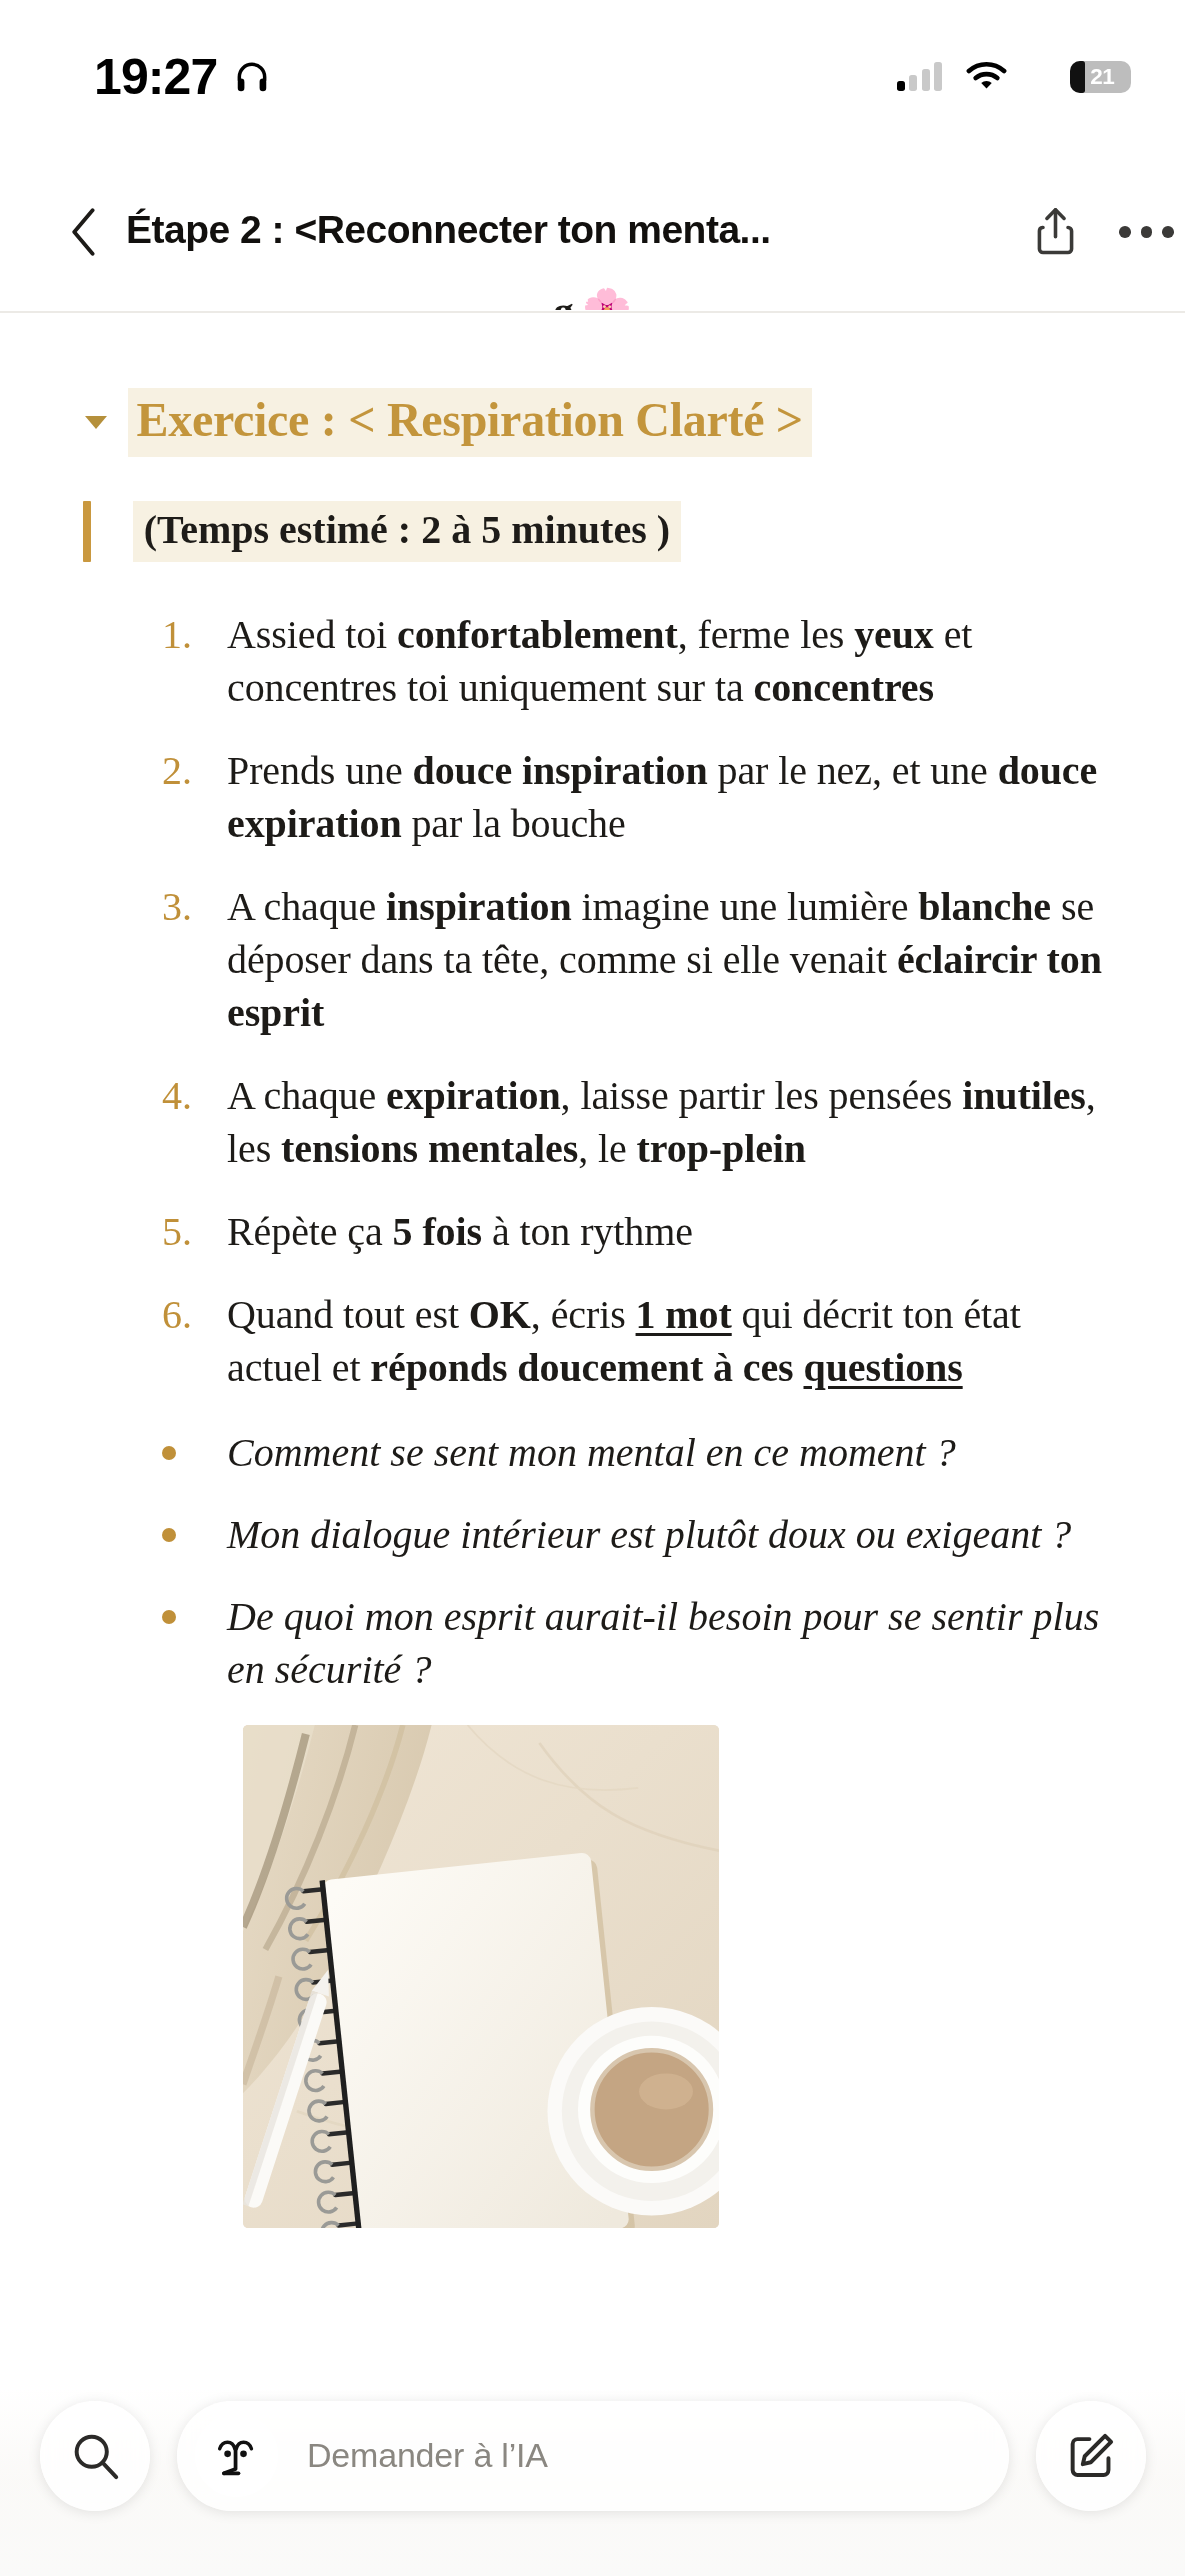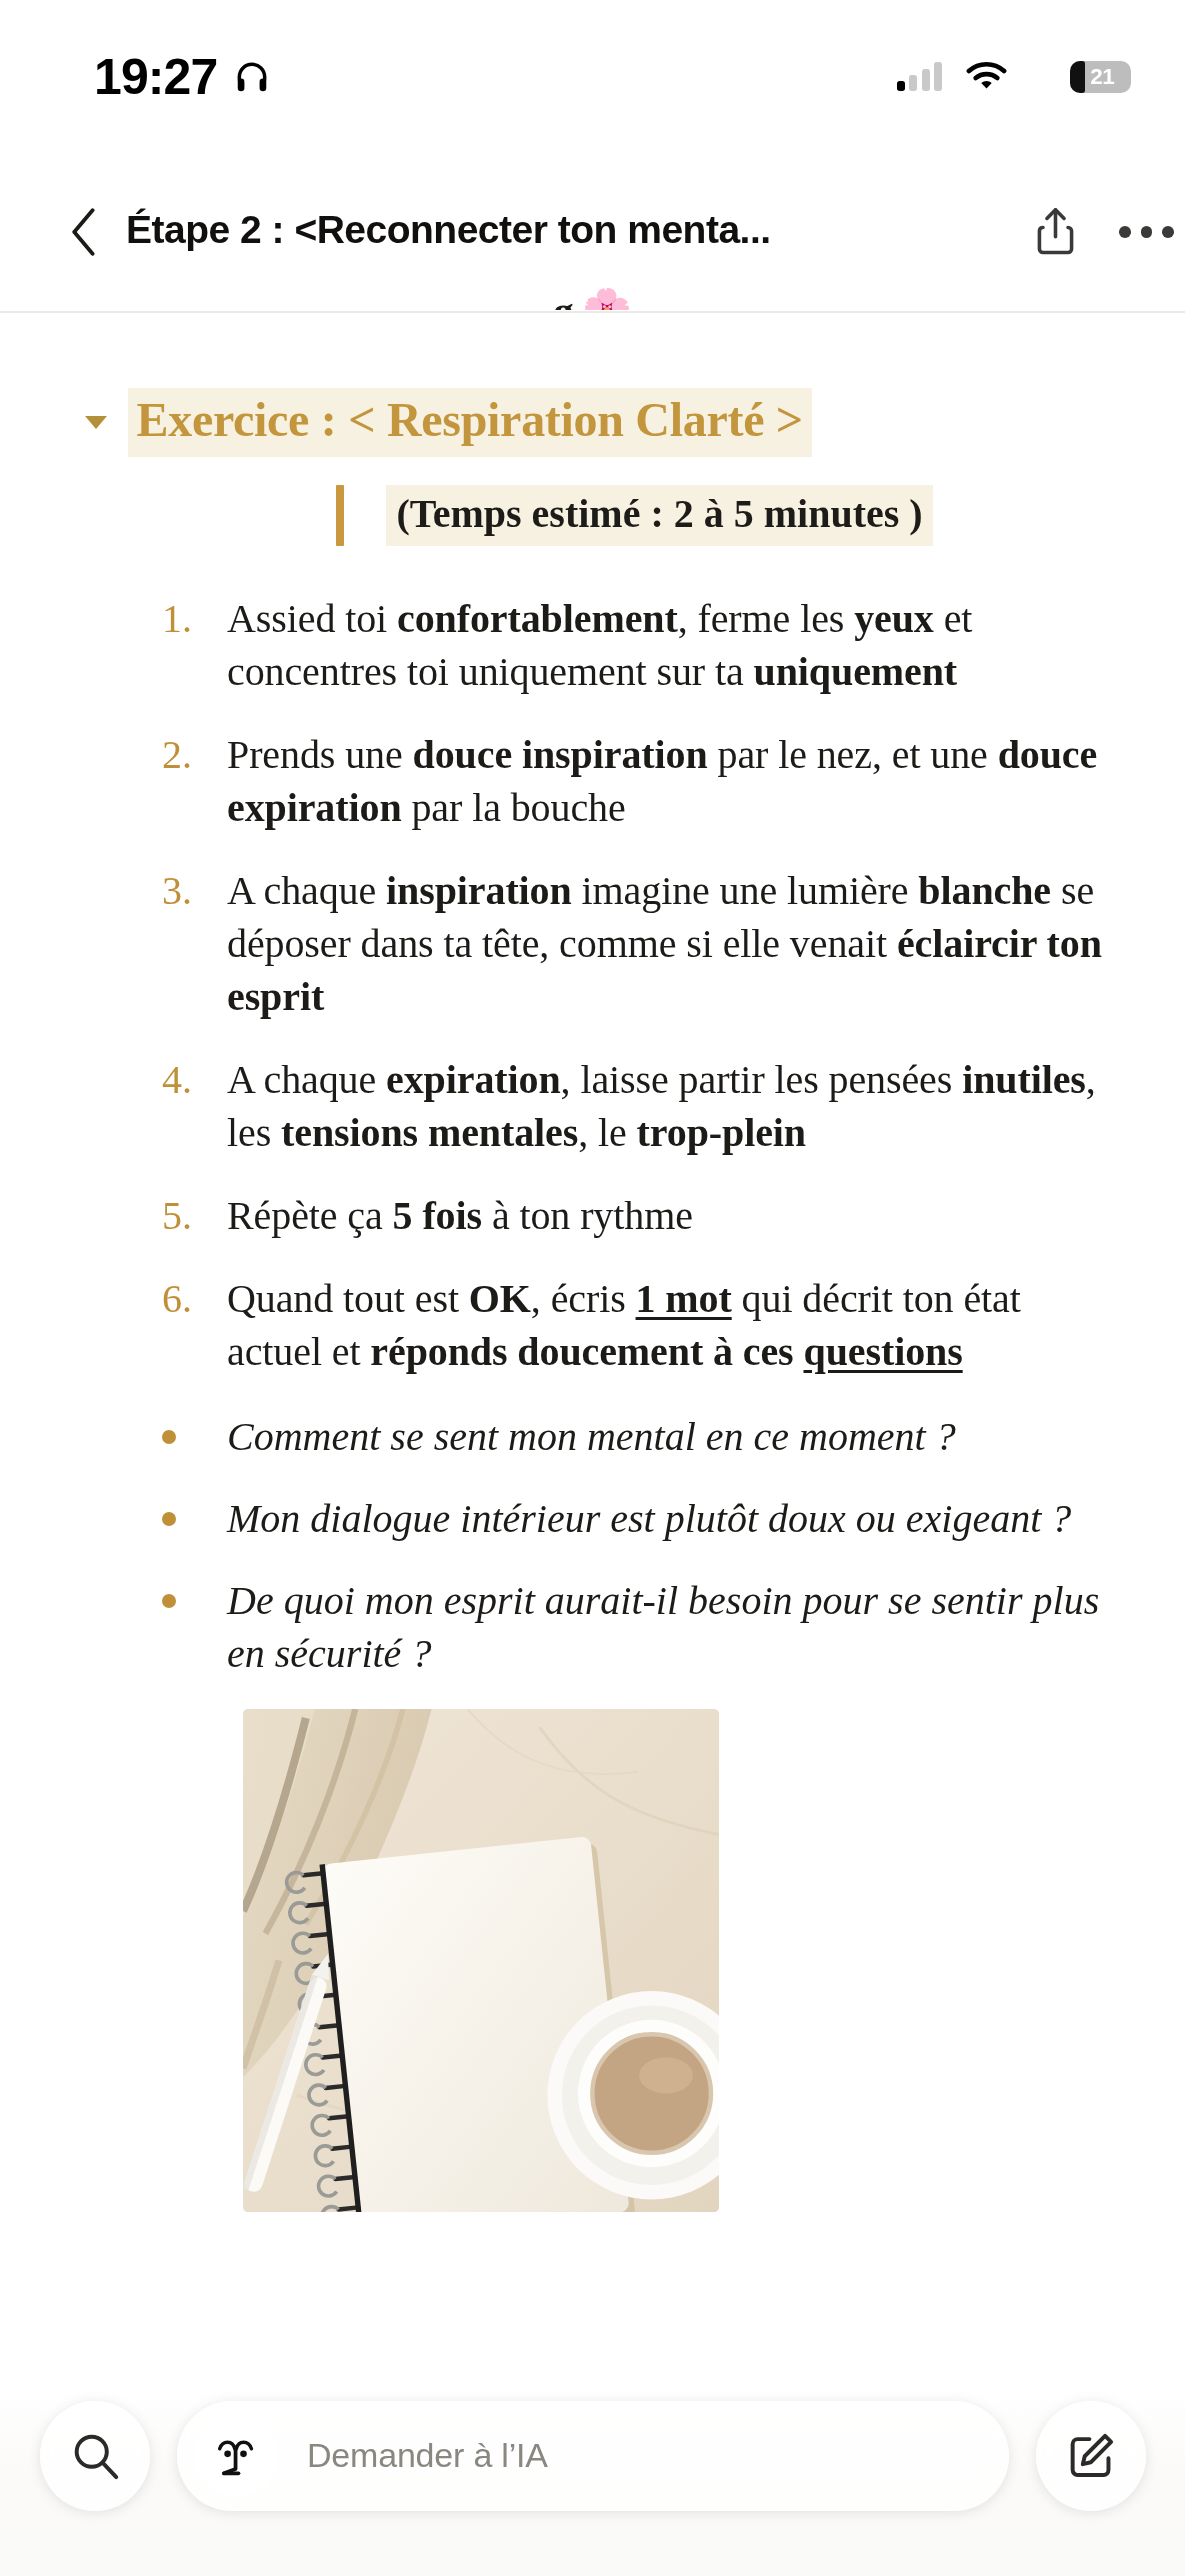--- a/index.html
+++ b/index.html
@@ -92,21 +92,21 @@
     border-top:13.5px solid #b5903b;
   }
   .heading-hl{
     font-family:"Liberation Serif", serif;
     font-size:48px; font-weight:700; color:#c3953c;
     background:#f7f1e2; padding:3.6px 9px 9px 9px; line-height:1.18;
     letter-spacing:-0.3px; white-space:nowrap;
   }
 
   .quote{
-    display:flex; align-items:stretch; margin-top:28px; padding-left:83px;justify-content:center;
+    display:flex; align-items:stretch; margin-top:44px; padding-left:83px;
   }
   .quote-bar{ width:8px; background:#c9983f; flex:0 0 auto; border-radius:0.9px; }
   .quote-txt{
     font-family:"Liberation Serif", serif;
     font-size:40px; font-weight:700; color:#1e1c19;
     background:#f7f1e2; margin-left:42px;
     padding:3.6px 10.8px 7.2px 10.8px; line-height:1.25; white-space:nowrap;
     align-self:center;
   }
 
@@ -253,21 +253,21 @@
   </div>
 
   <div class="quote">
     <div class="quote-bar"></div>
     <div class="quote-txt">(Temps estimé : 2 à 5 minutes )</div>
   </div>
 
   <div class="olist">
       <div class="oitem">
         <div class="onum">1.</div>
-        <div class="otext">Assied toi <b>confortablement</b>, ferme les <b>yeux</b> et concentres toi uniquement sur ta <b>uniquement</b></div>
+        <div class="otext">Assied toi <b>confortablement</b>, ferme les <b>yeux</b> et concentres toi uniquement sur ta <b>concentres</b></div>
       </div>
       <div class="oitem">
         <div class="onum">2.</div>
         <div class="otext">Prends une <b>douce inspiration</b> par le nez, et une <b>douce expiration</b> par la bouche</div>
       </div>
       <div class="oitem">
         <div class="onum">3.</div>
         <div class="otext">A chaque <b>inspiration</b> imagine une lumière <b>blanche</b> se déposer dans ta tête, comme si elle venait <b>éclaircir ton esprit</b></div>
       </div>
       <div class="oitem">

